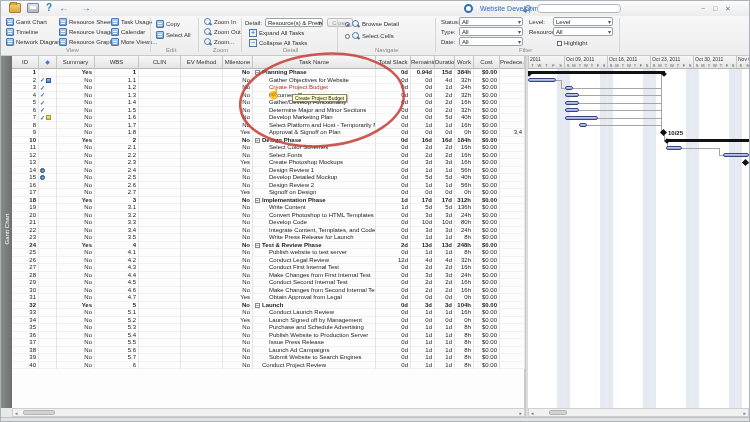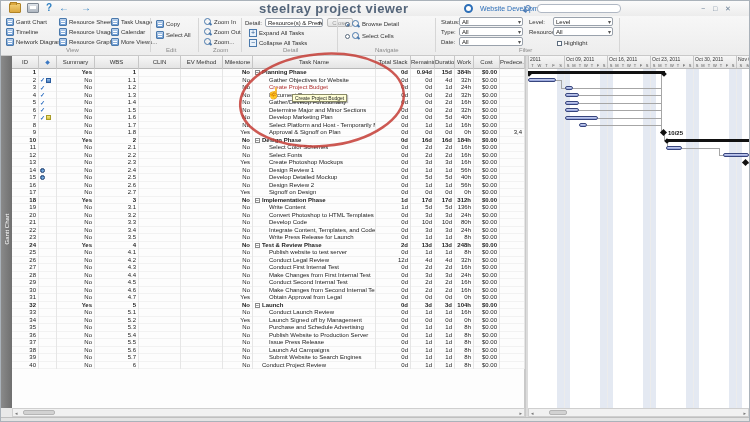--- a/index.html
+++ b/index.html
@@ -85,21 +85,20 @@
 <body>
 
 <div class="win">
 
   <div class="titlebar">
     <span class="tb-icon folder" style="left:8px;"></span>
     <span class="tb-icon printer" style="left:26px;"></span>
     <span class="glyph" style="left:45px;">?</span>
     <span class="glyph" style="left:58px;">←</span>
     <span class="glyph" style="left:80px;">→</span>
-    <span class="apptitle">steelray project viewer</span>
     <span class="applogo"></span>
     <span class="filename">Website Development.mpp</span>
     <span class="searchicon"></span>
     <input class="searchbox" value="" style="">
     <span class="winctl" style="left:700px;">−</span>
     <span class="winctl" style="left:712px;">□</span>
     <span class="winctl" style="left:724px;">✕</span>
   </div>
 
   <div class="ribbon">

